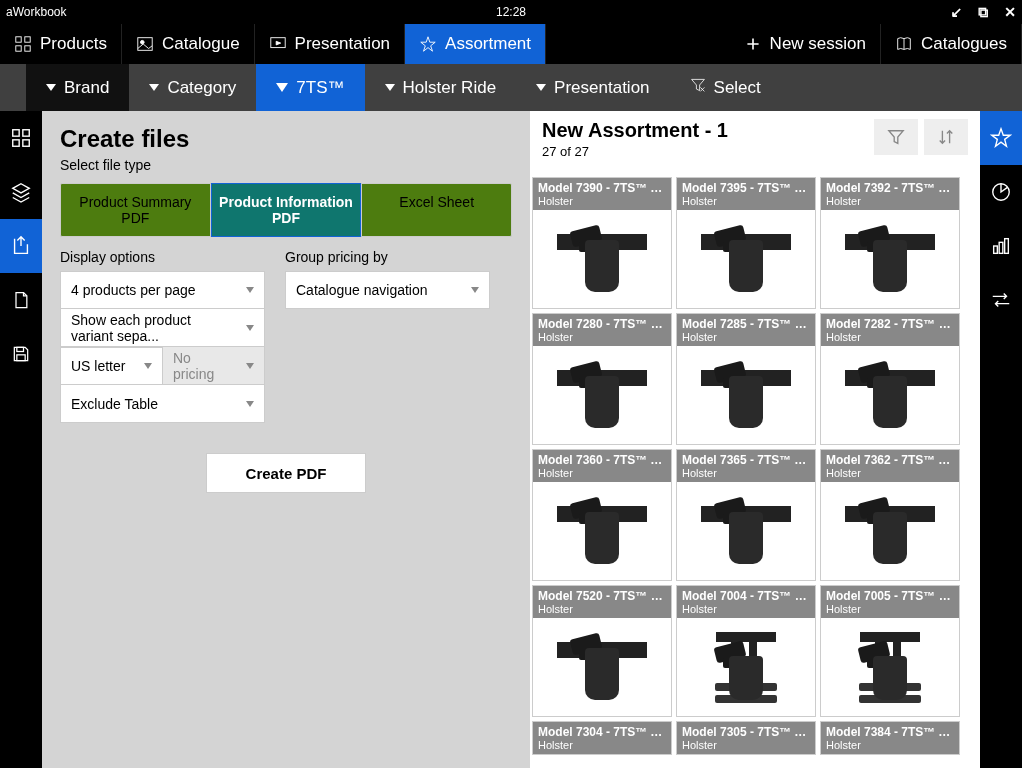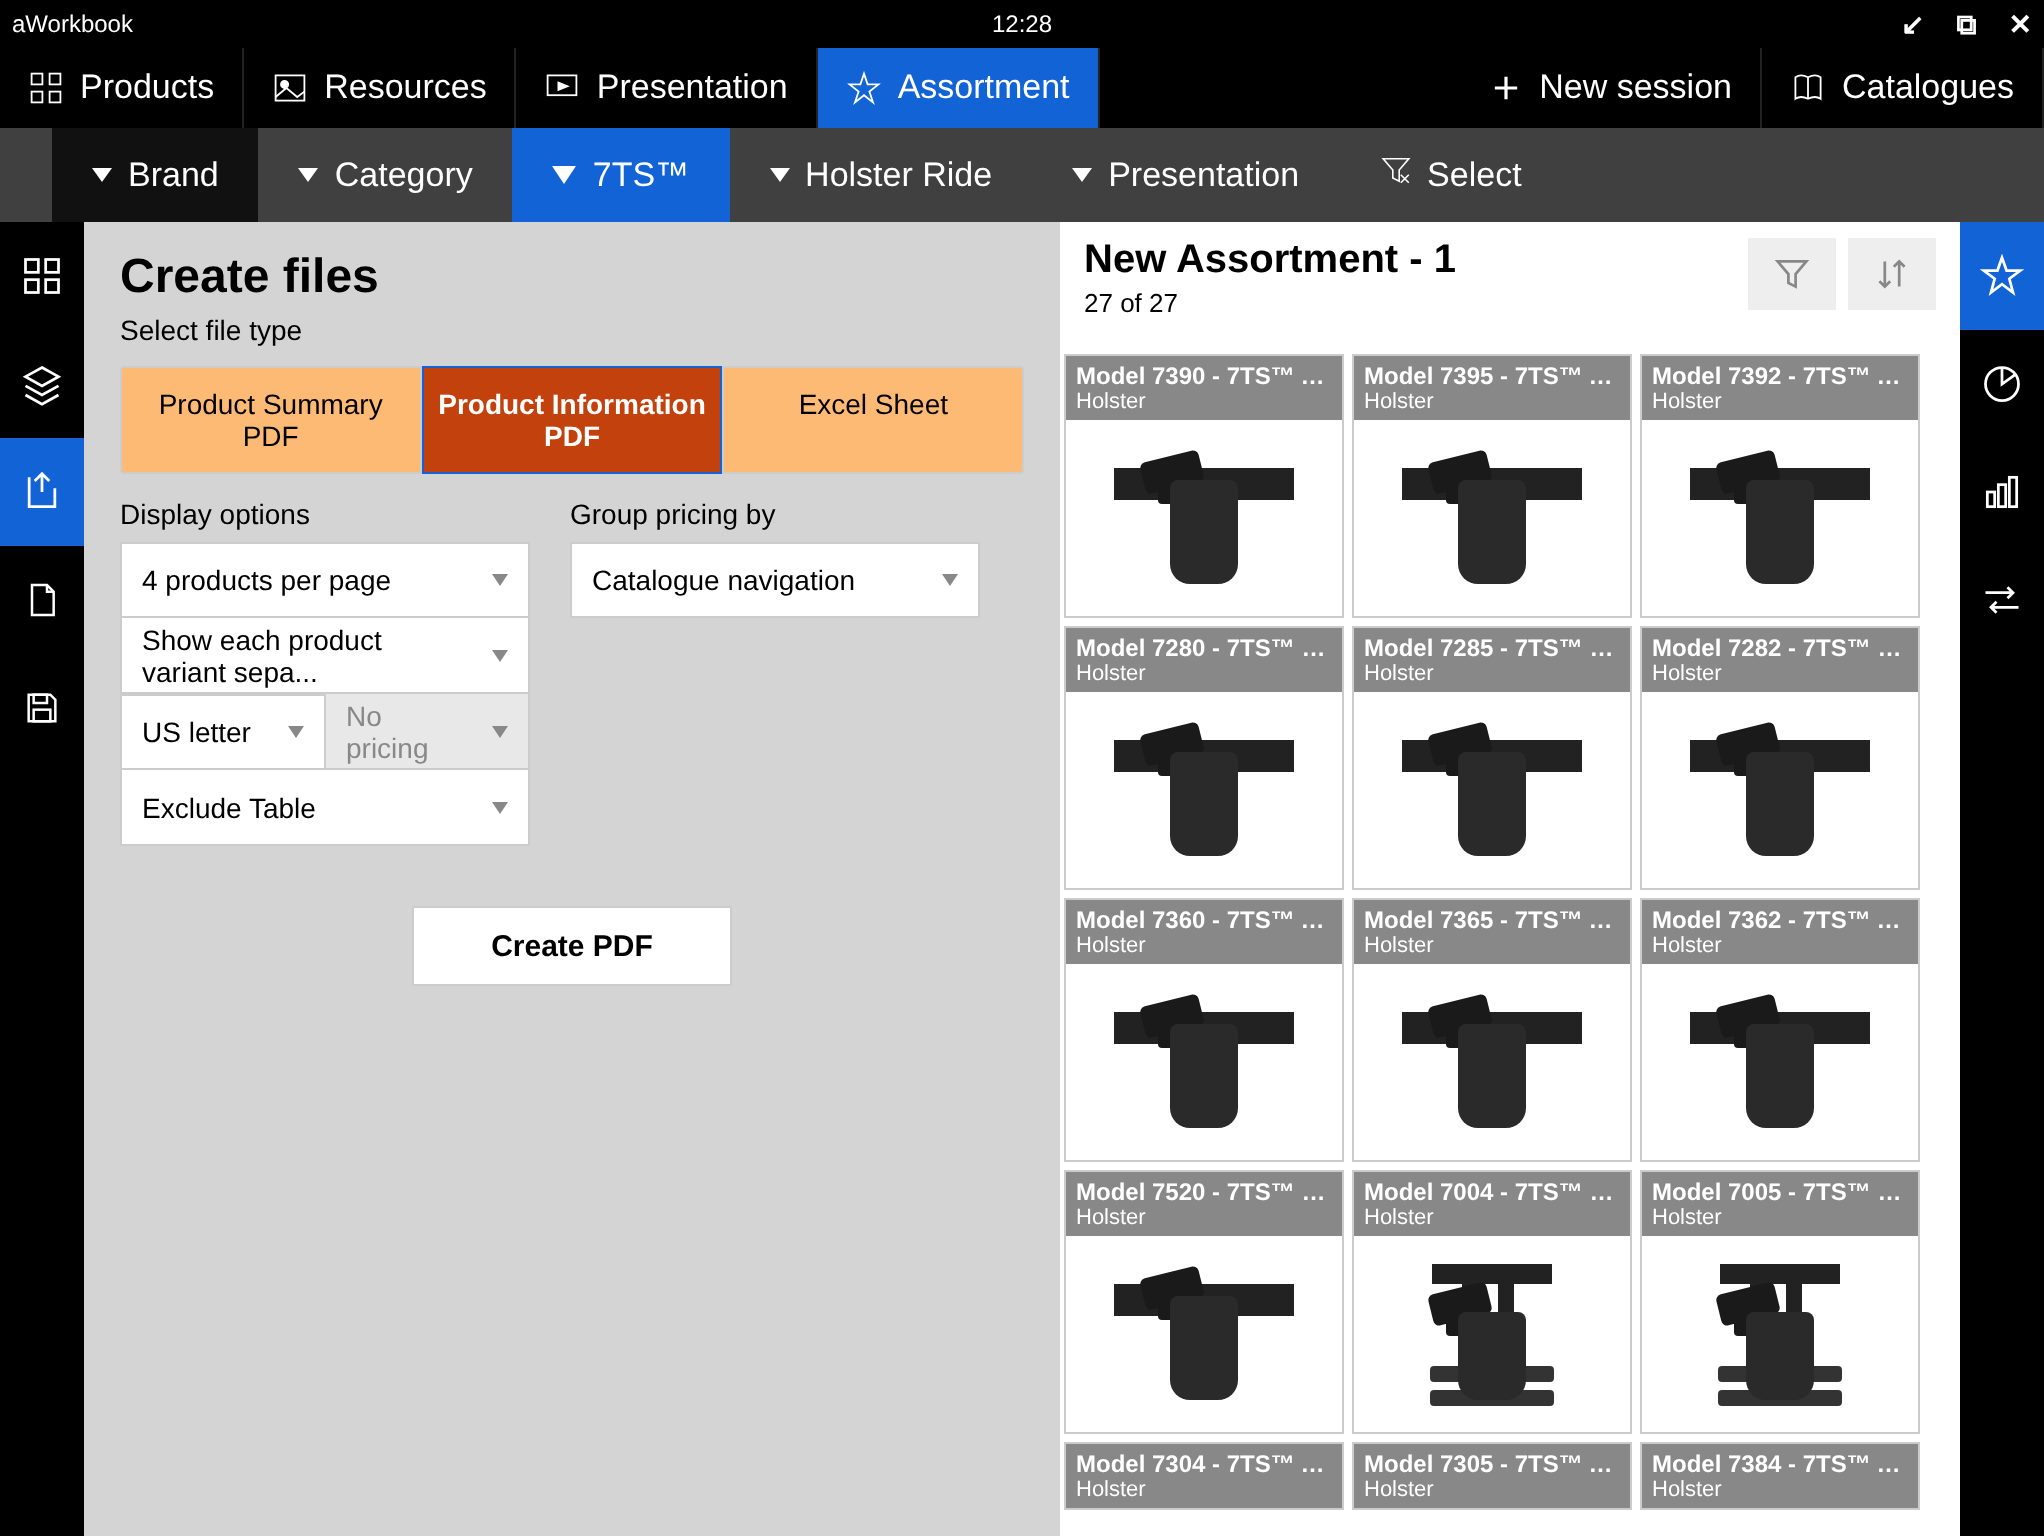--- a/index.html
+++ b/index.html
@@ -37,22 +37,22 @@
   .sidebar { width:42px; background:#000; display:flex; flex-direction:column; }
   .sideicon { height:54px; display:flex; align-items:center; justify-content:center; cursor:pointer; }
   .sideicon.active { background:#1163d6; }
   .sideicon svg { stroke:#fff; fill:none; stroke-width:1.5; }
   
   
   .panel { width: 488px; background:#d4d4d4; color:#000; padding: 14px 18px 18px 18px; overflow:auto; }
   .panel h1 { font-size: 24px; font-weight:bold; margin-bottom:4px; }
   .panel .subtitle { font-size:14px; margin-bottom:10px; }
   .tabs { display:flex; margin-bottom:12px; }
-  .tab { flex:1; text-align:center; padding:10px 4px; background:#fdba74; font-size:14px; cursor:pointer; border:1px solid #ccc; }
-  .tab.active { background:#c2410c; color:#fff; font-weight:bold; border-color:#1163d6;}
+  .tab { flex:1; text-align:center; padding:10px 4px; background:#4d7c0f; font-size:14px; cursor:pointer; border:1px solid #ccc; }
+  .tab.active { background:#0f766e; color:#fff; font-weight:bold; border-color:#1163d6;}
   .tab:first-child { border-top-left-radius:2px; border-bottom-left-radius:2px; }
   .tab:last-child { border-top-right-radius:2px; border-bottom-right-radius:2px; }
   
   .optrow { display:flex; gap:20px; }
   .optcol { flex:1; }
   .optcol .label { font-size:14px; margin-bottom:6px; }
   
   .dropdown { position:relative; background:#fff; height:38px; display:flex; align-items:center; padding: 0 30px 0 10px; font-size:14px; border:1px solid #ccc; margin-bottom:0; cursor:pointer; }
   .dropdown.disabled { background:#e8e8e8; color:#888; }
   .dropdown .ddtri { position:absolute; right:10px; width:0;height:0;border-left:4px solid transparent;border-right:4px solid transparent;border-top:6px solid #888; }
@@ -128,21 +128,21 @@
       <span>Products</span>
     </div>
     <div class="navitem">
       <span class="nicon">
           <svg viewBox="0 0 20 20" width="18" height="18">
             <rect x="2" y="3" width="16" height="14" fill="none" stroke="#fff"></rect>
             <circle cx="7" cy="8" r="2" fill="#fff"></circle>
             <path d="M2 15 L8 10 L14 15 L18 12" fill="none" stroke="#fff"></path>
           </svg>
         </span>
-      <span>Resources</span>
+      <span>Catalogue</span>
     </div>
     <div class="navitem">
       <span class="nicon">
           <svg viewBox="0 0 20 20" width="18" height="18">
             <rect x="2" y="3" width="16" height="11" fill="none" stroke="#fff"></rect>
             <path d="M8 7 L13 9 L8 11 Z" fill="#fff"></path>
           </svg>
         </span>
       <span>Presentation</span>
     </div>

